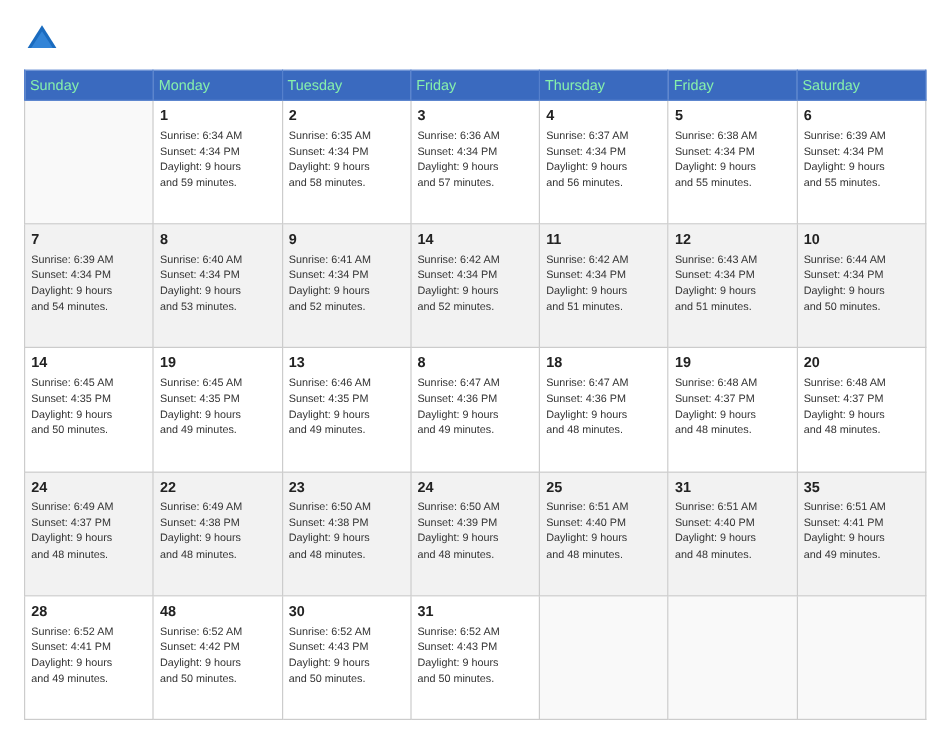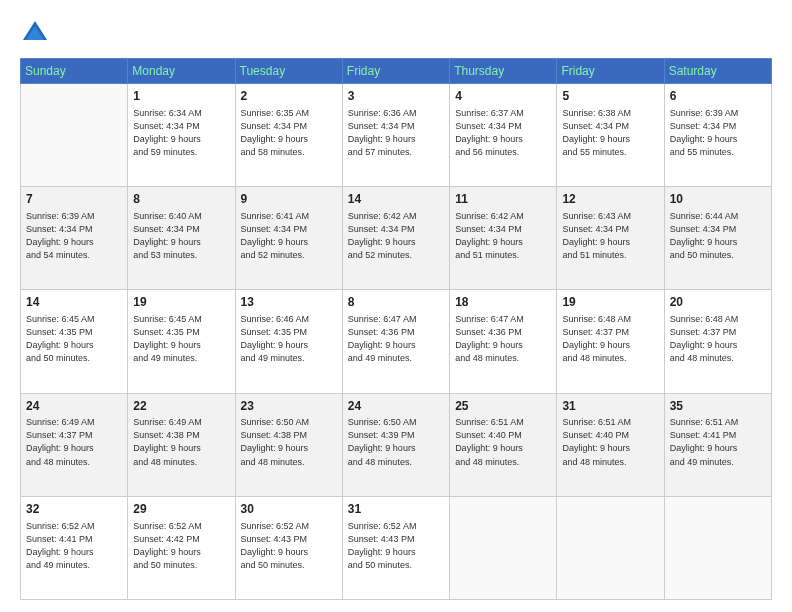--- a/index.html
+++ b/index.html
@@ -250,25 +250,25 @@
             <span class="day-num">31</span>
             <div class="day-info">Sunrise: 6:51 AM<br>Sunset: 4:40 PM<br>Daylight: 9 hours<br>and 48 minutes.</div>
           </td>
           <td>
             <span class="day-num">35</span>
             <div class="day-info">Sunrise: 6:51 AM<br>Sunset: 4:41 PM<br>Daylight: 9 hours<br>and 49 minutes.</div>
           </td>
         </tr>
         <tr>
           <td>
-            <span class="day-num">32</span>
+            <span class="day-num">28</span>
             <div class="day-info">Sunrise: 6:52 AM<br>Sunset: 4:41 PM<br>Daylight: 9 hours<br>and 49 minutes.</div>
           </td>
           <td>
-            <span class="day-num">29</span>
+            <span class="day-num">48</span>
             <div class="day-info">Sunrise: 6:52 AM<br>Sunset: 4:42 PM<br>Daylight: 9 hours<br>and 50 minutes.</div>
           </td>
           <td>
             <span class="day-num">30</span>
             <div class="day-info">Sunrise: 6:52 AM<br>Sunset: 4:43 PM<br>Daylight: 9 hours<br>and 50 minutes.</div>
           </td>
           <td>
             <span class="day-num">31</span>
             <div class="day-info">Sunrise: 6:52 AM<br>Sunset: 4:43 PM<br>Daylight: 9 hours<br>and 50 minutes.</div>
           </td>

